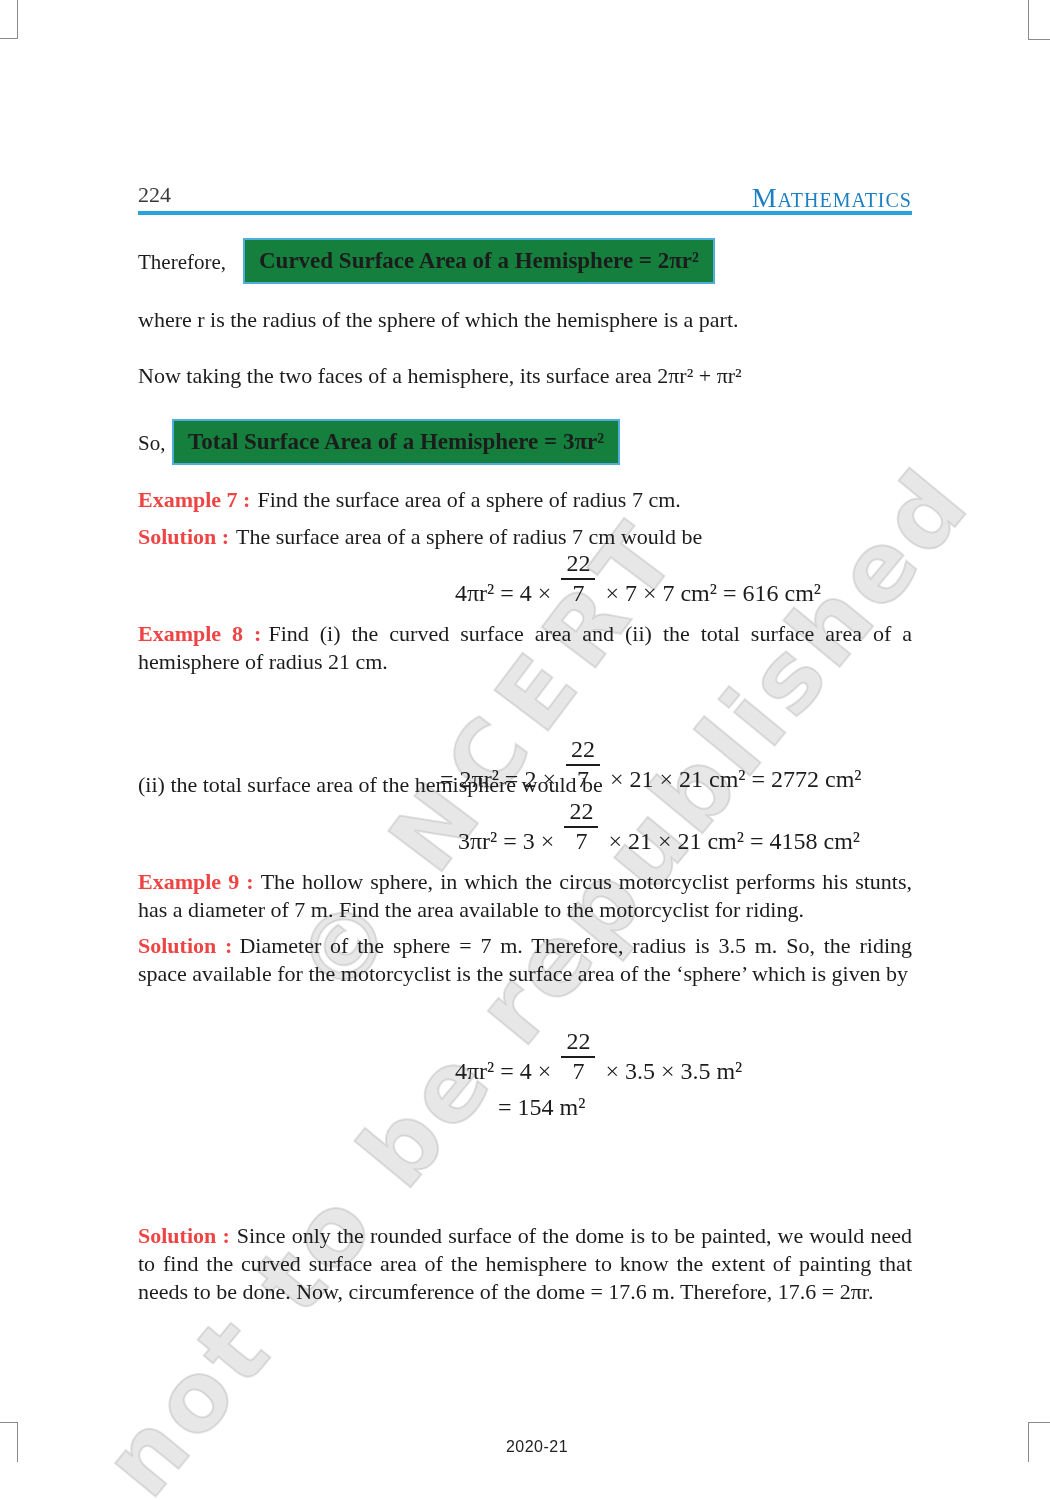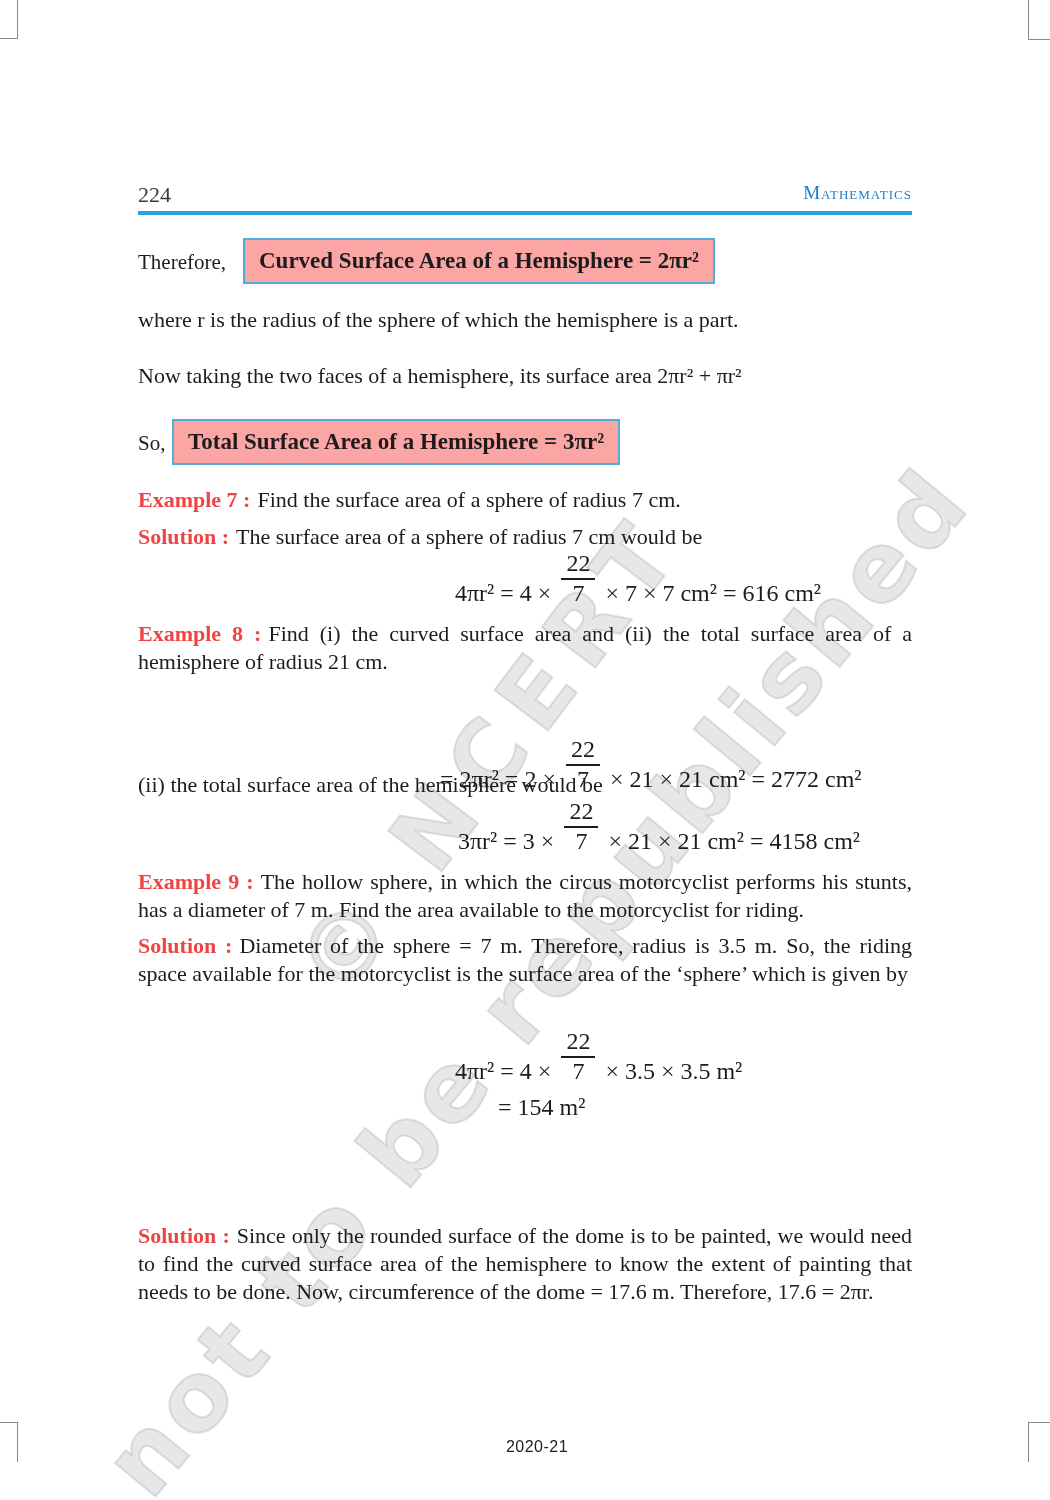--- a/index.html
+++ b/index.html
@@ -24,33 +24,33 @@
   }
   .wm1 { font-size:92px; letter-spacing:16px; left:490px; top:755px;
          transform:translate(-50%,-50%) rotate(-53deg); }
   .wm2 { font-size:96px; letter-spacing:6px; left:537px; top:982px;
          transform:translate(-50%,-50%) rotate(-50.5deg); }
 
   .content { position:absolute; inset:0; z-index:2; }
 
   
   .hdr-num   { position:absolute; left:138px; top:182px; font-size:22px; color:#3a3a3a; }
-  .hdr-title { position:absolute; right:138px; top:182px; font-size:19px; letter-spacing:1px;
+  .hdr-title { position:absolute; right:138px; top:182px; font-size:28px; letter-spacing:1px;
                font-variant:small-caps; color:#1c7fc4; }
   .hdr-rule  { position:absolute; left:138px; top:211px; width:774px; height:4px; background:#29a3dc; }
 
   
   .para { position:absolute; left:138px; width:774px; font-size:22px; line-height:28px; }
   .one-line { white-space:nowrap; }
   .justify { text-align:justify; }
   .lbl { color:#ef4444; font-weight:bold; margin-right:7px; }
 
   
   .fbox { position:absolute; border:2px solid #4faedc; padding:8px 14px;
-          font-size:23px; font-weight:bold; white-space:nowrap; background:#fca5a5; }
+          font-size:23px; font-weight:bold; white-space:nowrap; background:#15803d; }
   .side-label { position:absolute; left:138px; font-size:21px; white-space:nowrap; }
 
   
   .eq { position:absolute; display:flex; align-items:flex-end; font-size:24px; white-space:nowrap; }
   .eq .pre  { margin-right:10px; }
   .eq .post { margin-left:10px; }
   .frac { display:inline-flex; flex-direction:column; align-items:center; line-height:1.08; }
   .frac .num { padding:0 5px 1px 5px; border-bottom:2px solid #1c1c1c; }
   .frac .den { padding-top:1px; }
   .eq-plain { position:absolute; font-size:24px; white-space:nowrap; }

